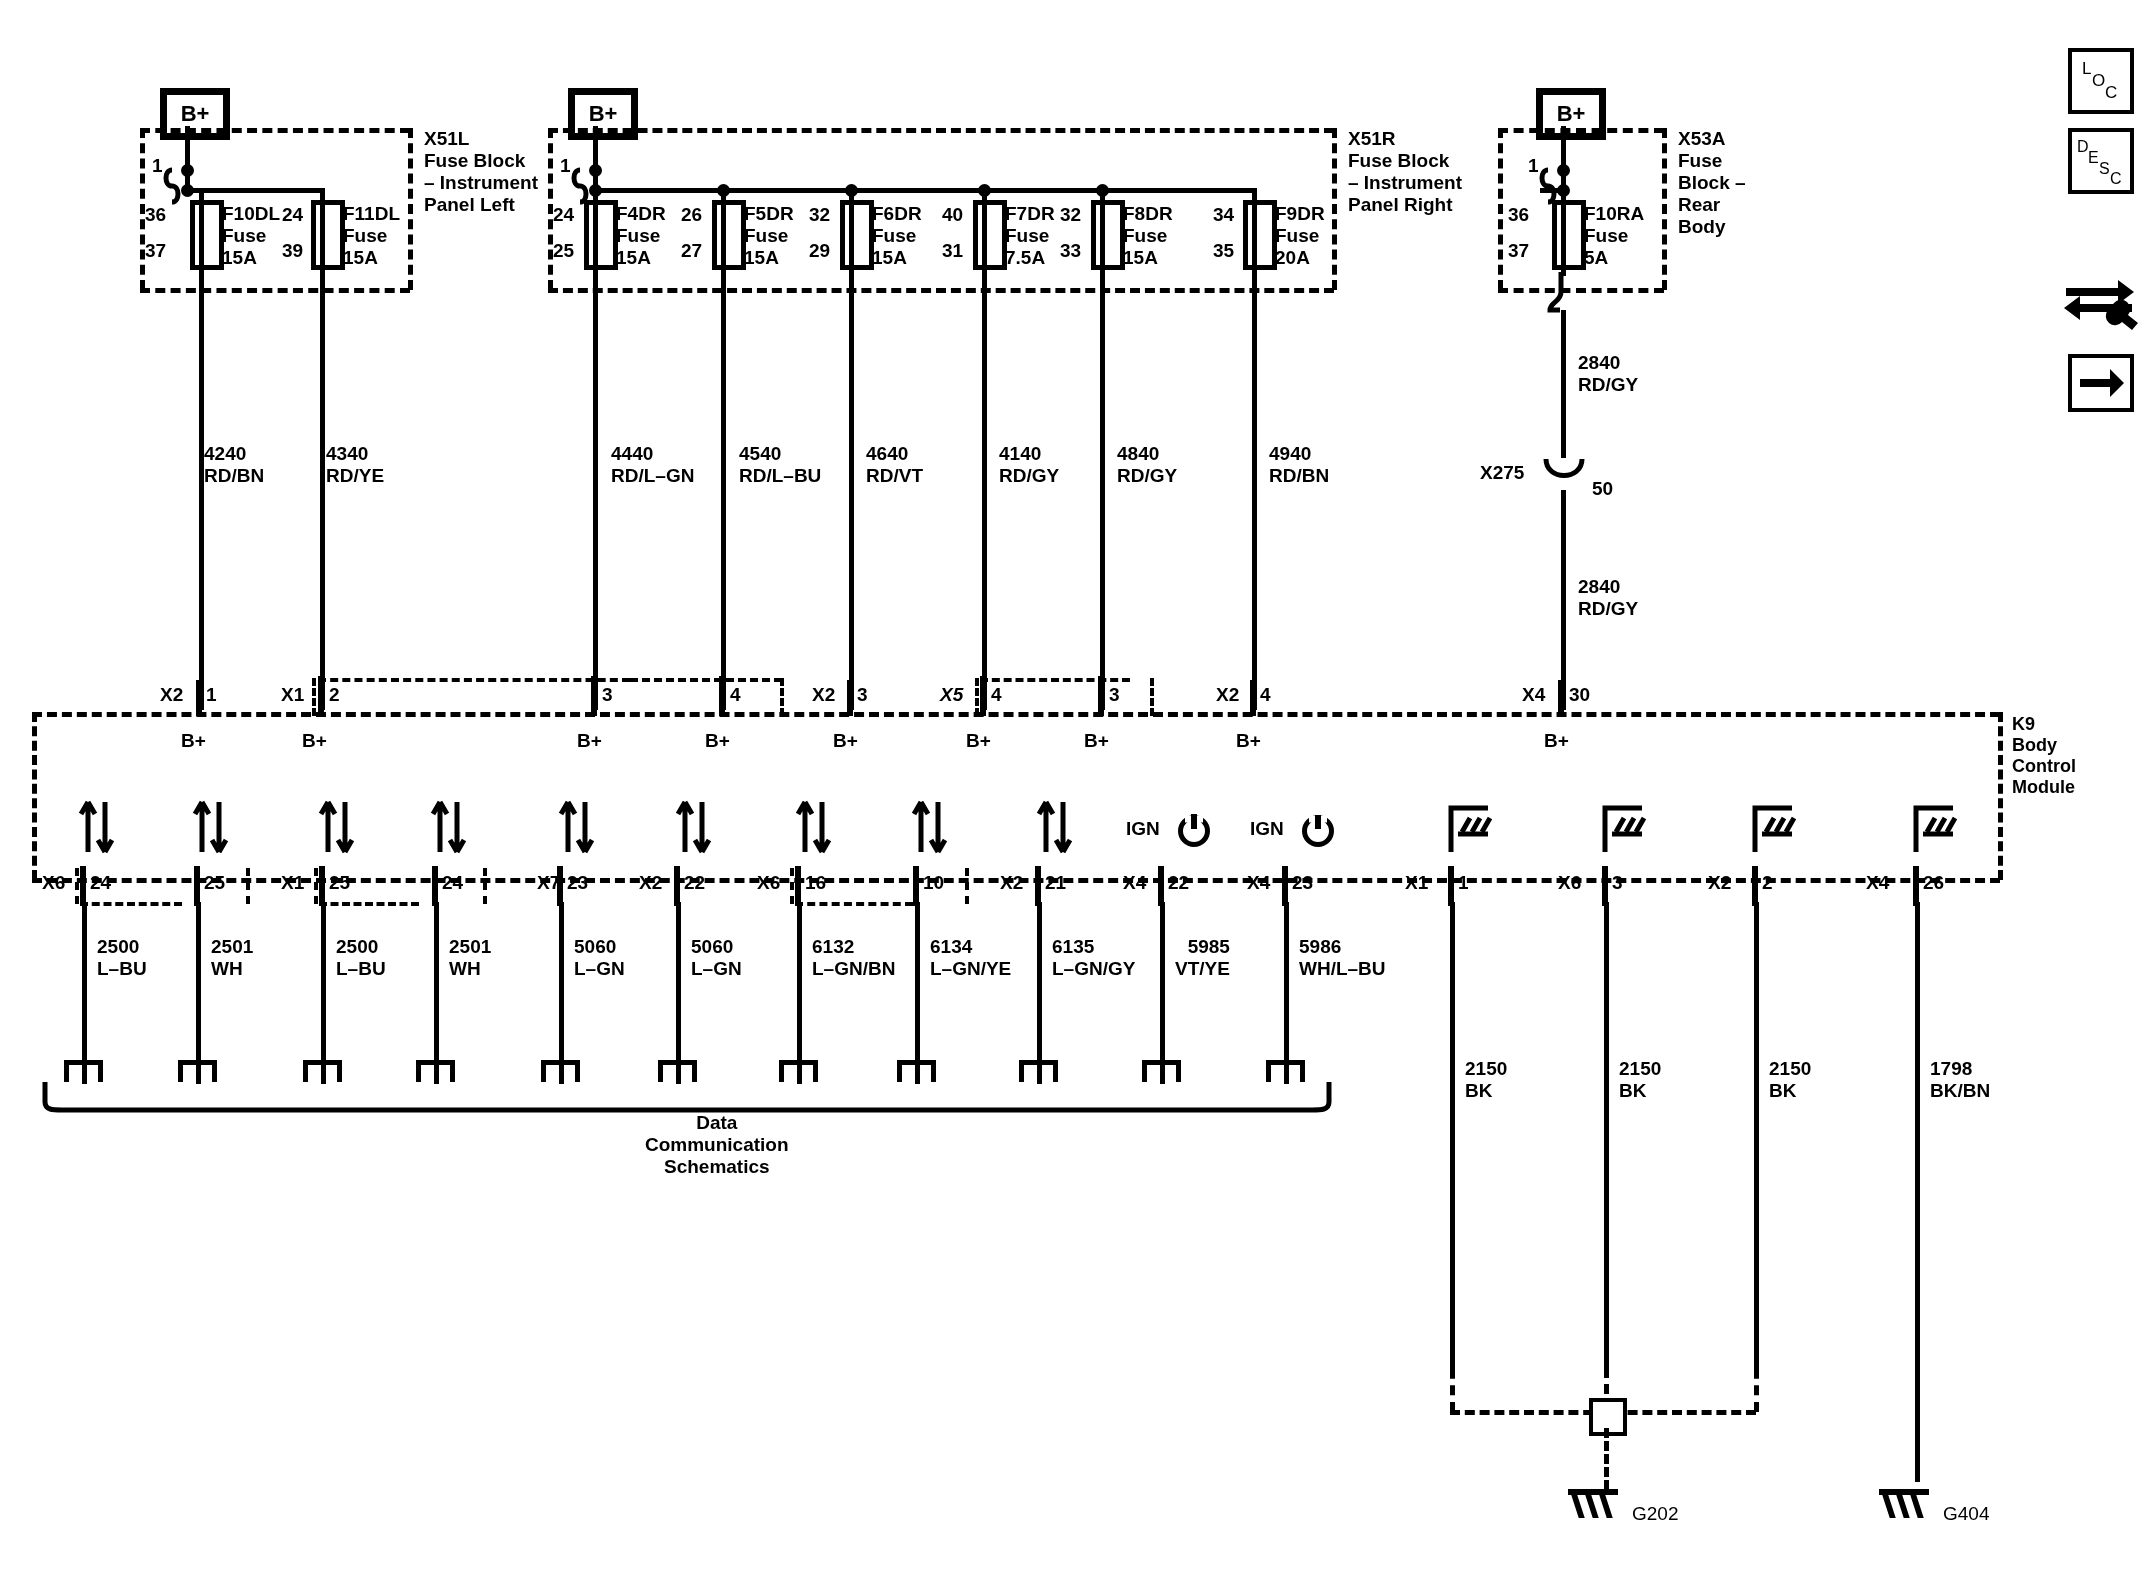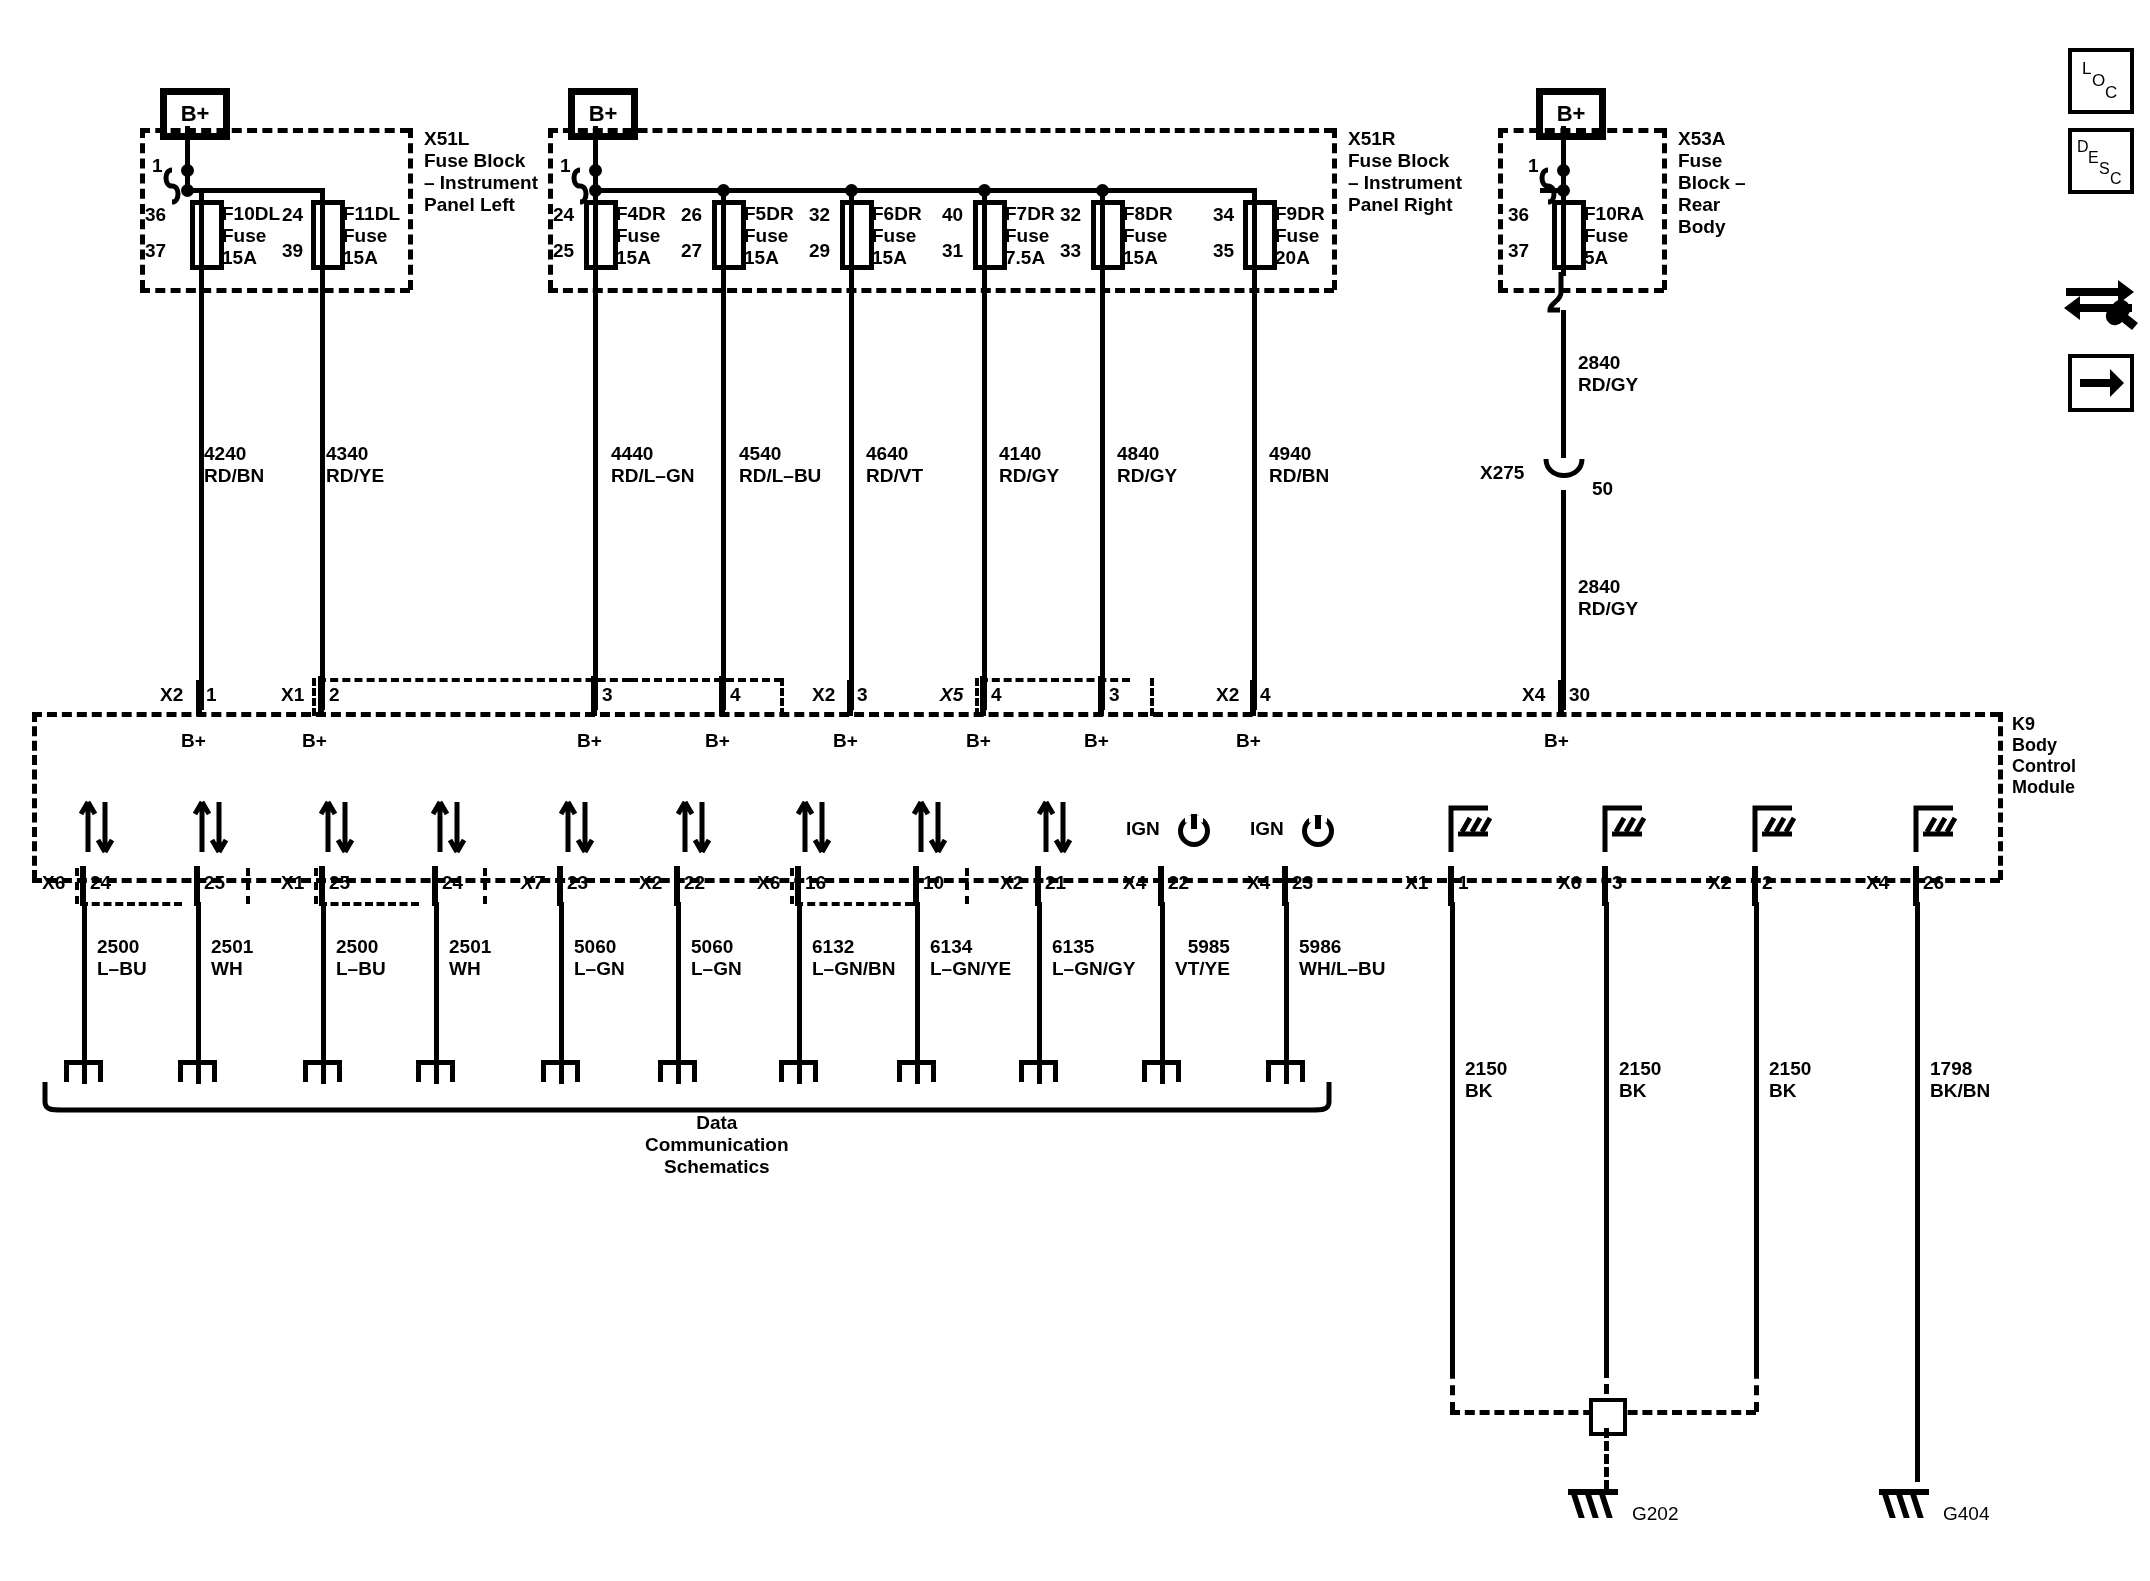--- a/index.html
+++ b/index.html
@@ -282,21 +282,21 @@
   <div class="bcm-pin" style="left:432px;top:866px;height:40px;"></div>
   <div class="lbl" style="left:442px;top:872px;">24</div>
   <div class="dash-v-s" style="left:483px;top:868px;height:36px;"></div>
   <div class="vw" style="left:434px;top:902px;height:182px;"></div>
   <div class="lbl" style="left:449px;top:936px;">2501<br>WH</div>
 
   <svg style="position:absolute;left:558px;top:800px;" width="36" height="54" viewBox="0 0 36 54">
     <path d="M10 52 L10 6 M10 2 L3 14 M10 2 L17 14" stroke="#000" stroke-width="5" fill="none"></path>
     <path d="M27 2 L27 48 M27 52 L20 40 M27 52 L34 40" stroke="#000" stroke-width="5" fill="none"></path>
   </svg>
-  <div class="lbl" style="left:521px;top:872px;font-style:italic;">X7</div>
+  <div class="lbl" style="left:537px;top:872px;">X7</div>
   <div class="bcm-pin" style="left:557px;top:866px;height:40px;"></div>
   <div class="lbl" style="left:567px;top:872px;">23</div>
   <div class="vw" style="left:559px;top:902px;height:182px;"></div>
   <div class="lbl" style="left:574px;top:936px;">5060<br>L–GN</div>
 
   <svg style="position:absolute;left:675px;top:800px;" width="36" height="54" viewBox="0 0 36 54">
     <path d="M10 52 L10 6 M10 2 L3 14 M10 2 L17 14" stroke="#000" stroke-width="5" fill="none"></path>
     <path d="M27 2 L27 48 M27 52 L20 40 M27 52 L34 40" stroke="#000" stroke-width="5" fill="none"></path>
   </svg>
   <div class="lbl" style="left:639px;top:872px;">X2</div>

